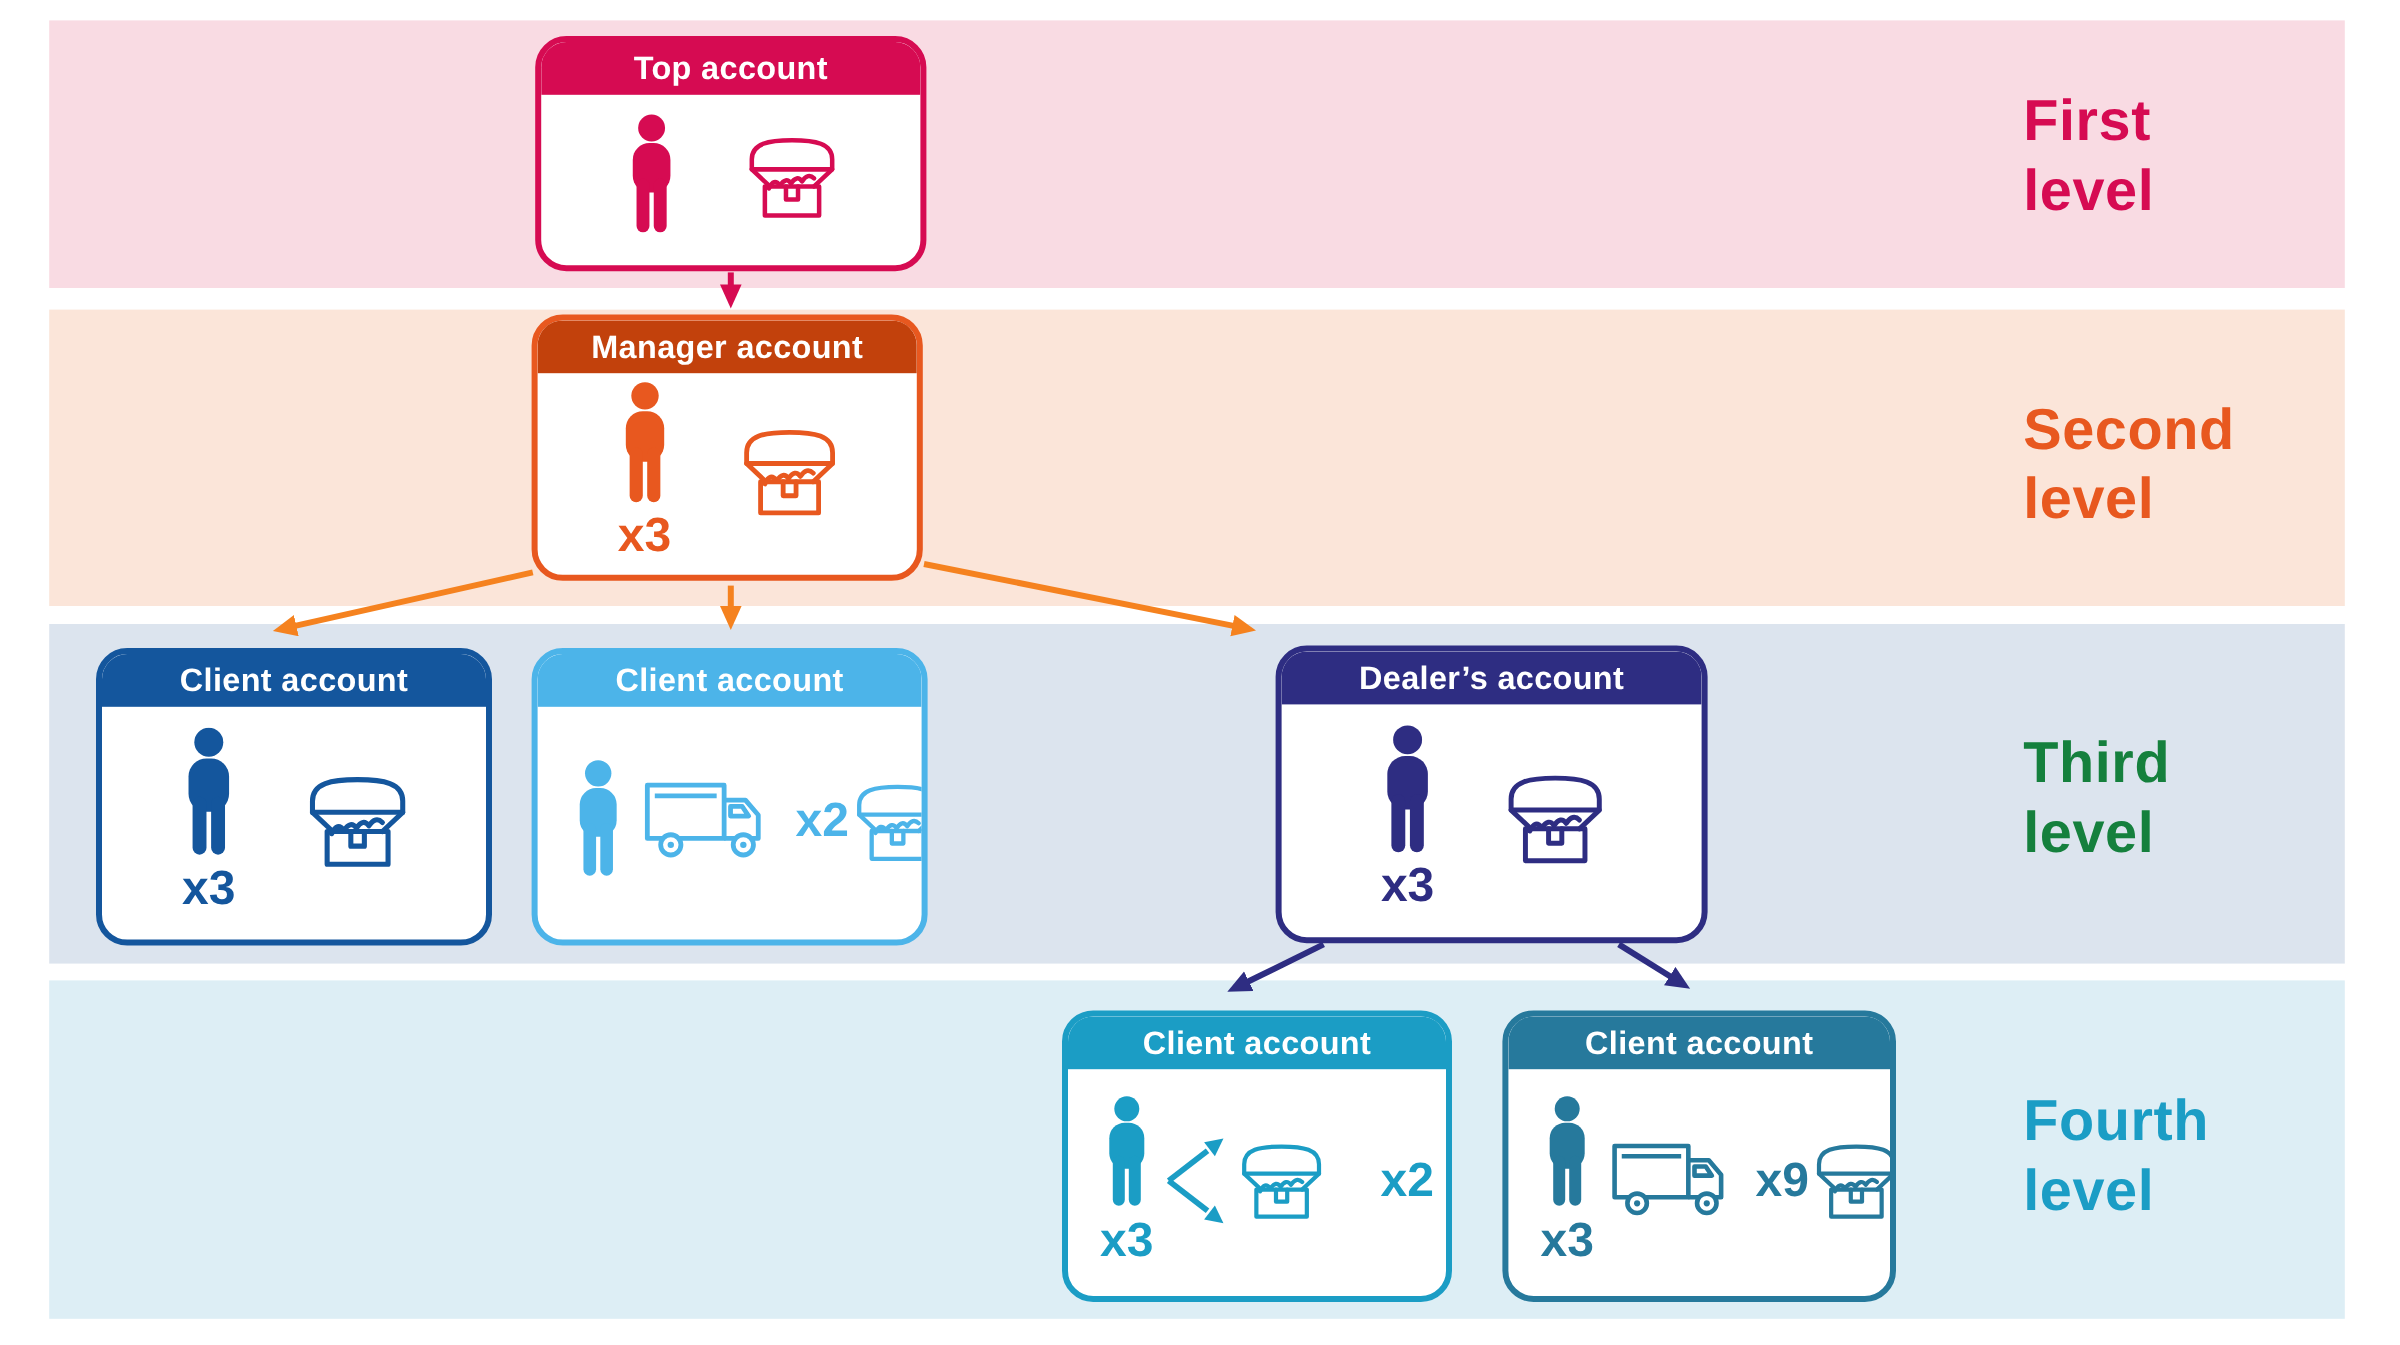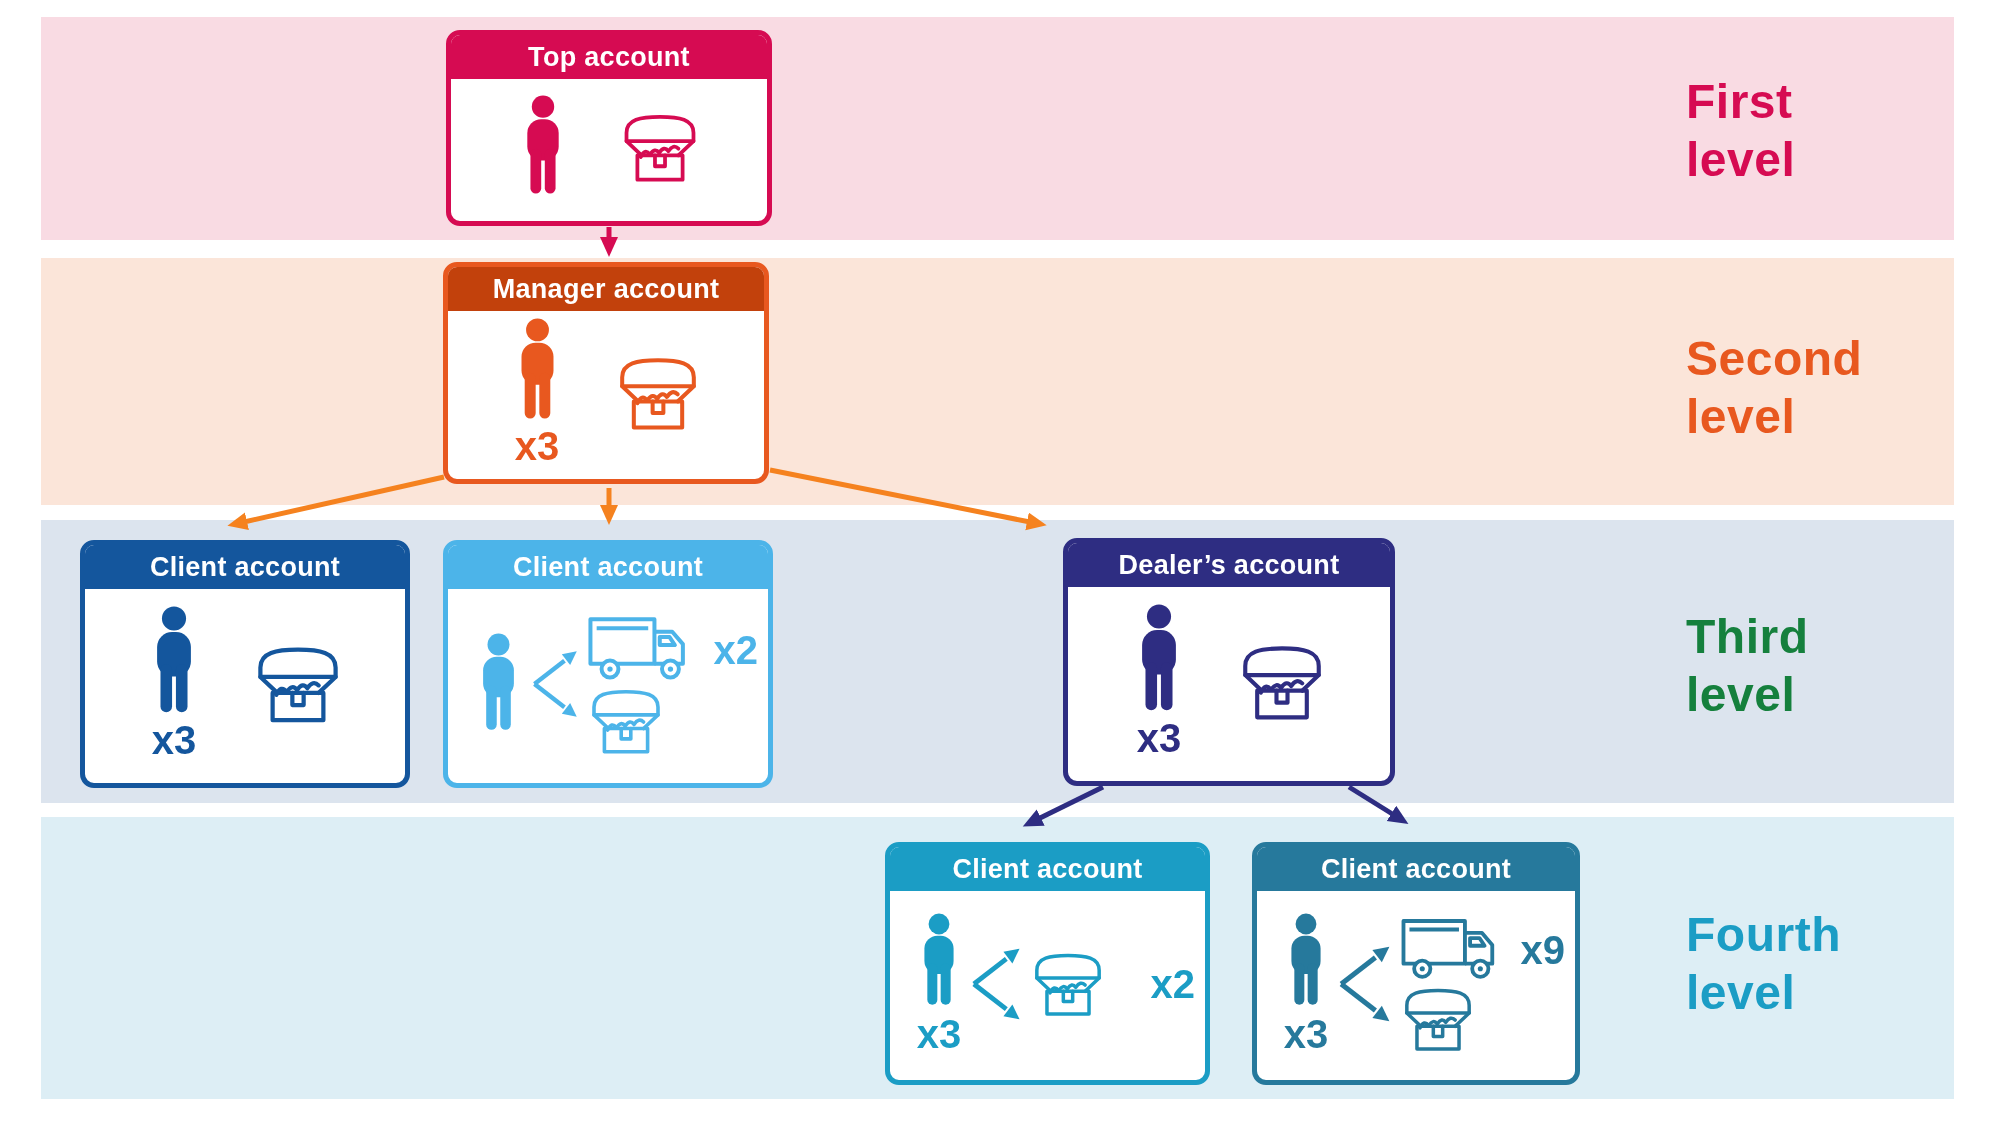--- a/index.html
+++ b/index.html
@@ -14,49 +14,49 @@
   .band-fourth{top:817px;height:282px;background:#ddeef5;}
 
   
   .level-label{position:absolute;left:1686px;font-size:48px;line-height:1.2;letter-spacing:0.5px;}
   .lab-first{top:73px;color:#d60b52;}
   .lab-second{top:330px;color:#e8581f;}
   .lab-third{top:608px;color:#15803d;}
   .lab-fourth{top:906px;color:#1b9dc5;}
 
   
-  .card{position:absolute;box-sizing:border-box;background:#ffffff;border:5px solid;border-radius:14px;overflow:hidden;display:flex;flex-direction:column;justify-content:center;}
+  .card{position:absolute;box-sizing:border-box;background:#ffffff;border:5px solid;border-radius:26px;overflow:hidden;display:flex;flex-direction:column;justify-content:center;}
   .card-header{height:44px;flex:0 0 44px;display:flex;align-items:center;justify-content:center;color:#ffffff;font-size:27px;letter-spacing:0.3px;}
   .card-body{flex:1;display:flex;align-items:center;justify-content:center;}
 
   .card-top{left:446px;top:30px;width:326px;height:196px;border-color:#d60b52;}
   .card-top .card-header{background:#d60b52;}
   .card-manager{left:443px;top:262px;width:326px;height:222px;border-color:#e8581f;}
   .card-manager .card-header{background:#c2410c;}
   .card-client3l{left:80px;top:540px;width:330px;height:248px;border-color:#14569d;}
   .card-client3l .card-header{background:#14569d;}
   .card-client3m{left:443px;top:540px;width:330px;height:248px;border-color:#4cb4e9;}
   .card-client3m .card-header{background:#4cb4e9;}
-  .card-dealer{left:1063px;top:538px;width:332px;height:248px;border-color:#2e2d82;}
+  .card-dealer{left:1063px;top:538px;width:360px;height:248px;border-color:#2e2d82;}
   .card-dealer .card-header{background:#2e2d82;}
   .card-client4l{left:885px;top:842px;width:325px;height:243px;border-color:#1b9dc5;}
   .card-client4l .card-header{background:#1b9dc5;}
   .card-client4r{left:1252px;top:842px;width:328px;height:243px;border-color:#26799c;}
   .card-client4r .card-header{background:#26799c;}
 
   
   .simple-body{gap:48px;padding:4px 8px 10px 8px;}
   .person-col{display:flex;flex-direction:column;align-items:center;gap:2px;}
   .mult{font-size:40px;line-height:1;}.fg-orange{color:#e8581f}.fg-dblue{color:#14569d}
   .fg-lblue{color:#4cb4e9}.fg-navy{color:#2e2d82}.fg-teal{color:#1b9dc5}.fg-dteal{color:#26799c}
 
   
   .dist-body{justify-content:flex-start;padding:6px 10px 10px 24px;gap:4px;}
   .dist-person-col{display:flex;flex-direction:column;align-items:center;gap:4px;}
-  .dist-right{display:flex;flex-direction:column;margin-left:2px;}
+  .dist-right{display:flex;flex-direction:row;margin-left:2px;}
   .dist-row{display:flex;align-items:center;gap:10px;}
   .dist-icon-box{display:flex;justify-content:flex-start;align-items:center;}
   .box-l3{width:118px;}
   .box-l4{width:112px;}
 
   .overlay{position:absolute;left:0;top:0;pointer-events:none;}
   .hidden-defs{position:absolute;width:0;height:0;overflow:hidden;}
 </style>
 </head>
 <body>

